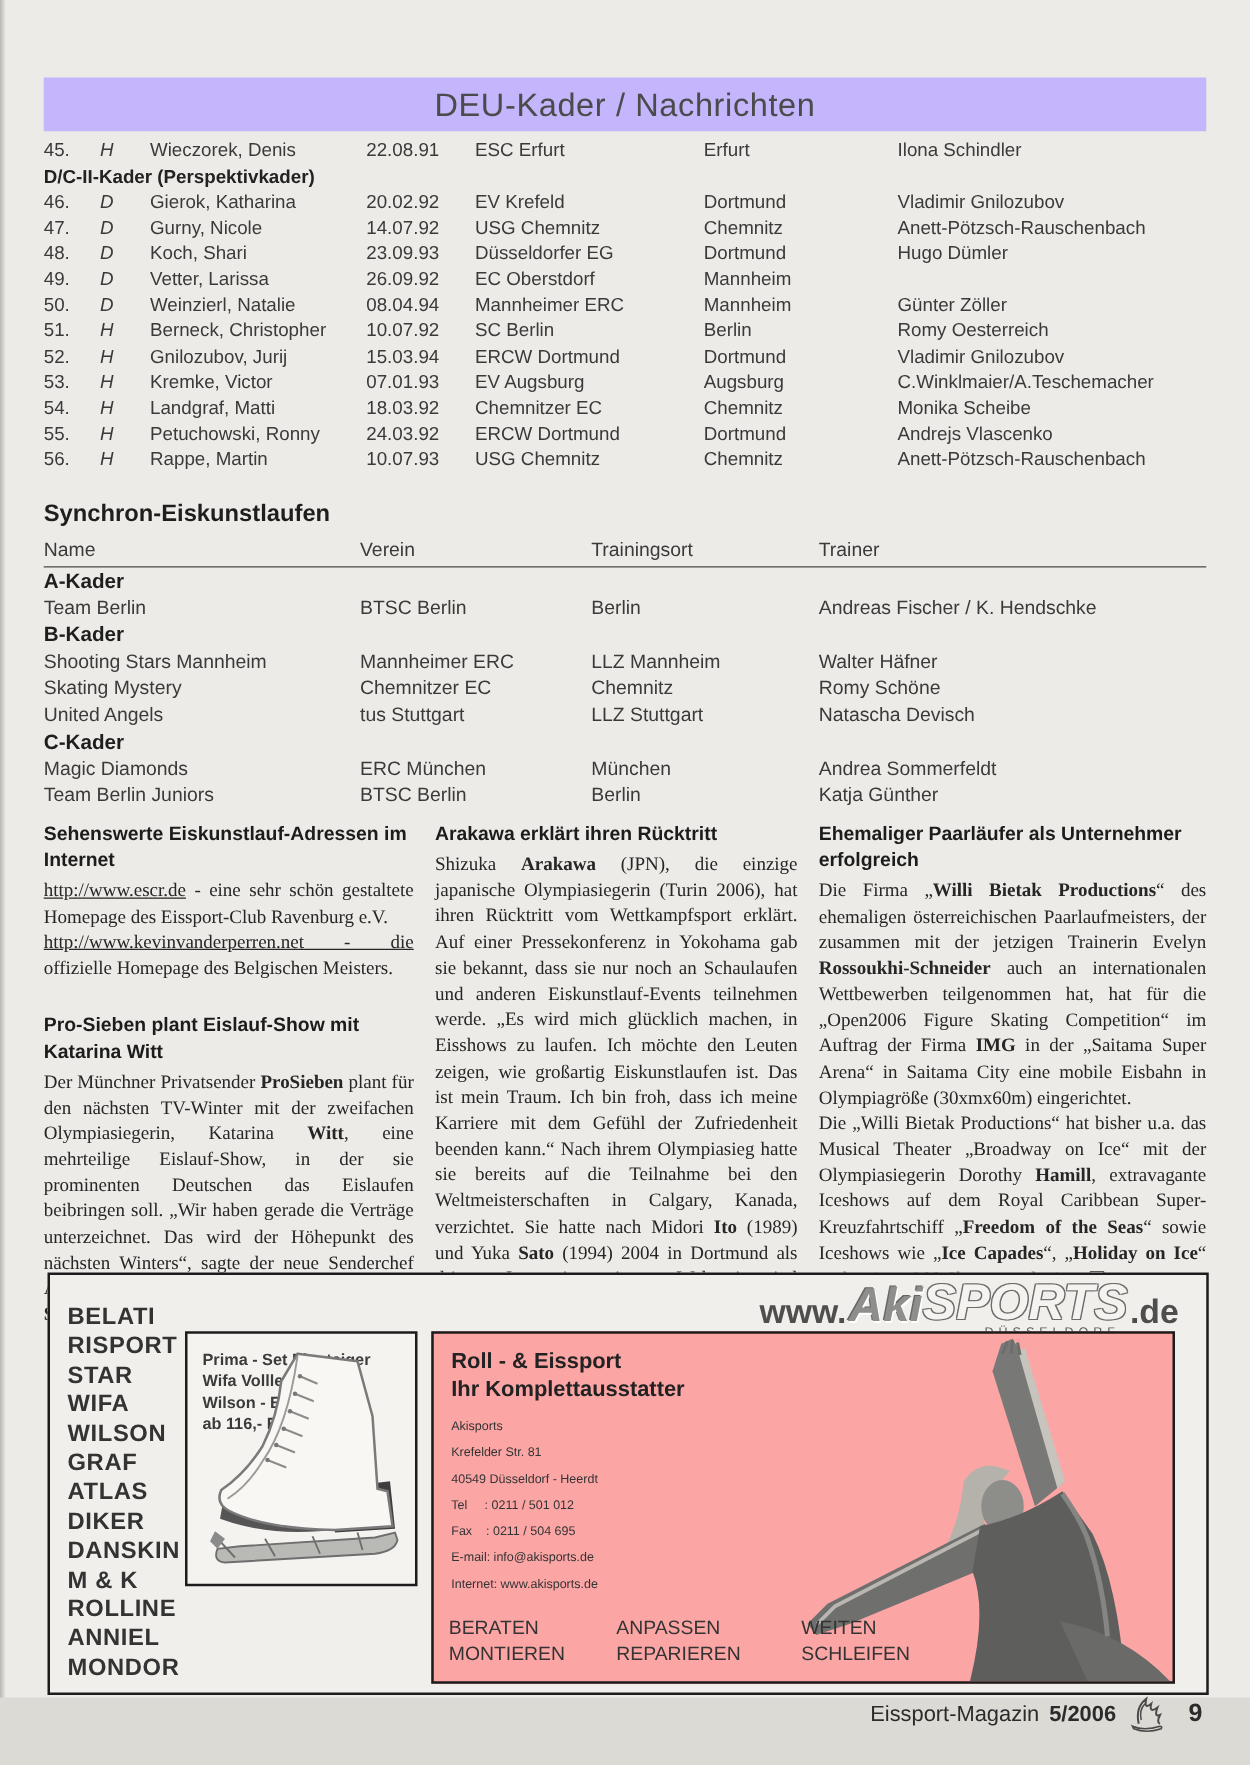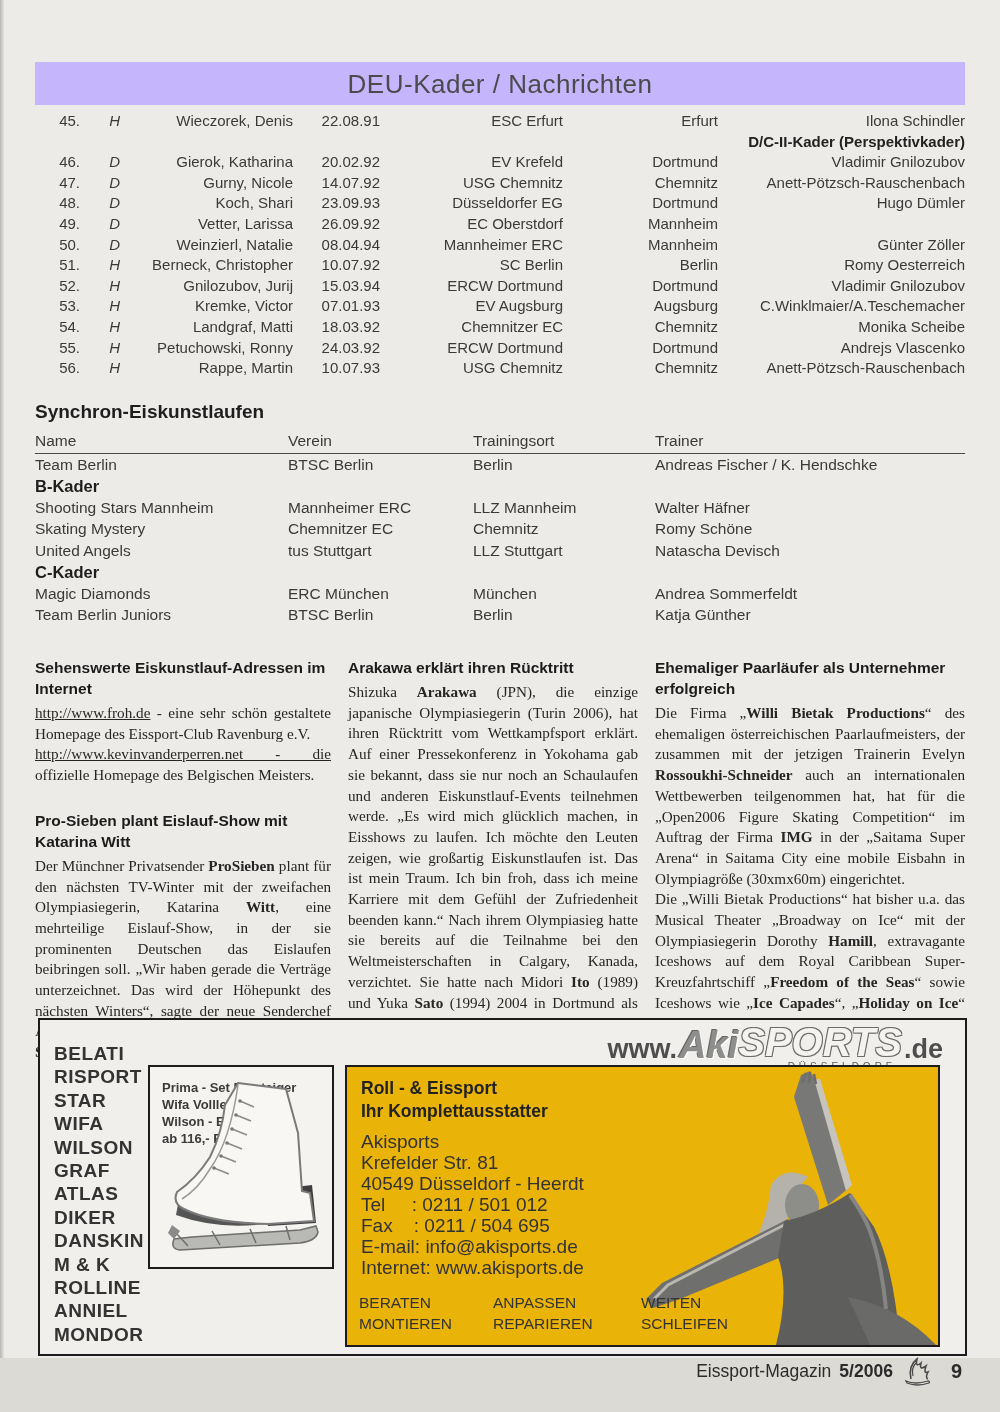--- a/index.html
+++ b/index.html
@@ -12,21 +12,21 @@
   .left-scan-edge{position:absolute;left:0;top:0;bottom:0;width:4px;
     background:linear-gradient(90deg,#b9b7b2,#e3e1dd);}
   .bottom-band{position:absolute;left:0;right:0;top:1358px;bottom:0;background:#dcdad5;}
 
   
   .header-bar{position:absolute;left:35px;top:62px;width:930px;height:43px;
     background:#c4b5fd;text-align:center;line-height:44px;
     font-size:26px;color:#4b4b4b;letter-spacing:.5px;}
 
   
-  .kader{position:absolute;left:35px;top:111px;width:930px;font-size:15px;color:#3a3a3a;text-align:right;}
+  .kader{position:absolute;left:35px;top:111px;width:930px;font-size:15px;color:#3a3a3a;}
   .k-row{display:grid;grid-template-columns:45px 40px 173px 87px 183px 155px 1fr;
     line-height:20.6px;white-space:nowrap;}
   .k-c{font-style:italic;}
   .k-section{font-weight:bold;color:#222;line-height:20.6px;}
 
   
   .synchron{position:absolute;left:35px;top:401px;width:930px;color:#3a3a3a;}
   .sy-title{font-size:19px;font-weight:bold;color:#1e1e1e;margin-bottom:9px;}
   .sy-head{display:grid;grid-template-columns:253px 185px 182px 1fr;font-size:15.5px;
     padding-bottom:3px;border-bottom:1.5px solid #4a4a4a;}
@@ -63,24 +63,24 @@
     font-weight:bold;font-size:19px;color:#333;}
   .brand-list div{line-height:23.4px;letter-spacing:.5px;}
 
   .mid-box{position:absolute;left:108px;top:45px;width:186px;height:204px;
     border:2px solid #1c1c1c;background:#f4f3f0;box-sizing:border-box;}
   .prima{position:absolute;left:12px;top:12px;font-weight:bold;font-size:13px;
     line-height:17px;color:#3b3b3b;}
   .skate-art{position:absolute;left:4px;bottom:4px;}
 
   .right-box{position:absolute;left:305px;top:45px;width:595px;height:282px;
-    border:2px solid #1c1c1c;background:#eab308;box-sizing:border-box;}
+    border:2px solid #1c1c1c;background:#fca5a5;box-sizing:border-box;}
   .rb-title{position:absolute;left:14px;top:10px;font-weight:bold;font-size:17.5px;
     line-height:23px;color:#222;}
-  .rb-address{position:absolute;left:14px;top:64px;font-size:19px;line-height:21px;color:#333;}
+  .rb-address{position:absolute;left:14px;top:64px;font-size:10px;line-height:21px;color:#333;}
   .rb-services{position:absolute;left:12px;bottom:12px;display:grid;
     grid-template-columns:134px 148px auto;row-gap:3px;font-size:15.5px;color:#333;z-index:2;}
   .skater-art{position:absolute;right:0;bottom:0;z-index:1;}
 
   
   .footer{position:absolute;top:1356px;right:38px;display:flex;align-items:center;gap:8px;
     font-size:17.5px;color:#2b2b2b;}
   .footer .issue{font-weight:bold;}
   .footer .pagenum{font-weight:bold;font-size:20px;margin-left:10px;}
 </style>
@@ -221,20 +221,21 @@
 </div>
 
 <div class="synchron">
   <div class="sy-title">Synchron-Eiskunstlaufen</div>
   <div class="sy-head">
     <span>Name</span>
     <span>Verein</span>
     <span>Trainingsort</span>
     <span>Trainer</span>
   </div>
+  <div class="sy-group">A-Kader</div>
   <div>
 
       <div class="sy-row">
         <span>Team Berlin</span>
         <span>BTSC Berlin</span>
         <span>Berlin</span>
         <span>Andreas Fischer / K. Hendschke</span>
       </div>
     </div>
   <div class="sy-group">B-Kader</div>
@@ -277,21 +278,21 @@
         <span>Berlin</span>
         <span>Katja Günther</span>
       </div>
     </div>
 </div>
 
 <div class="articles">
   <div class="col">
     <div class="article">
       <h3>Sehenswerte Eiskunstlauf-Adressen im Internet</h3>
-      <div class="body"><span class="seg-u">http://www.froh.de</span><span> - eine sehr schön gestaltete Homepage des Eissport-Club Ravenburg e.V.</span><br><span class="seg-u">http://www.kevinvanderperren.net - die</span><span> offizielle Homepage des Belgischen Meisters.</span></div>
+      <div class="body"><span class="seg-u">http://www.escr.de</span><span> - eine sehr schön gestaltete Homepage des Eissport-Club Ravenburg e.V.</span><br><span class="seg-u">http://www.kevinvanderperren.net - die</span><span> offizielle Homepage des Belgischen Meisters.</span></div>
     </div>
     <div class="article">
       <h3>Pro-Sieben plant Eislauf-Show mit Katarina Witt</h3>
       <div class="body"><span>Der Münchner Privatsender </span><span class="seg-b">ProSieben</span><span> plant für den nächsten TV-Winter mit der zweifachen Olympiasiegerin, Katarina </span><span class="seg-b">Witt</span><span>, eine mehrteilige Eislauf-Show, in der sie prominenten Deutschen das Eislaufen beibringen soll. „Wir haben gerade die Verträge unterzeichnet. Das wird der Höhepunkt des nächsten Winters“, sagte der neue Senderchef Andreas </span><span class="seg-b">Bartl</span><span> dem Nachrichtenmagazin </span><span class="seg-b">Spiegel</span><span>.</span></div>
     </div>
   </div>
   <div class="col">
     <div class="article">
       <h3>Arakawa erklärt ihren Rücktritt</h3>
       <div class="body"><span>Shizuka </span><span class="seg-b">Arakawa</span><span> (JPN), die einzige japanische Olympiasiegerin (Turin 2006), hat ihren Rücktritt vom Wettkampfsport erklärt. Auf einer Pressekonferenz in Yokohama gab sie bekannt, dass sie nur noch an Schaulaufen und anderen Eiskunstlauf-Events teilnehmen werde. „Es wird mich glücklich machen, in Eisshows zu laufen. Ich möchte den Leuten zeigen, wie großartig Eiskunstlaufen ist. Das ist mein Traum. Ich bin froh, dass ich meine Karriere mit dem Gefühl der Zufriedenheit beenden kann.“ Nach ihrem Olympiasieg hatte sie bereits auf die Teilnahme bei den Weltmeisterschaften in Calgary, Kanada, verzichtet. Sie hatte nach Midori </span><span class="seg-b">Ito</span><span> (1989) und Yuka </span><span class="seg-b">Sato</span><span> (1994) 2004 in Dortmund als dritte Japanerin einen Weltmeistertitel gewonnen.</span></div>

